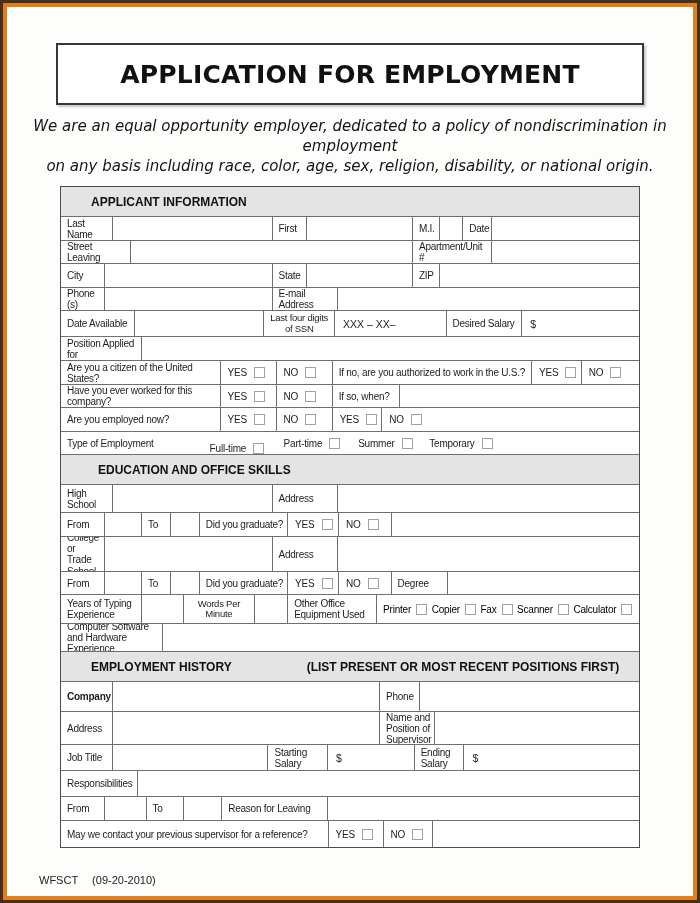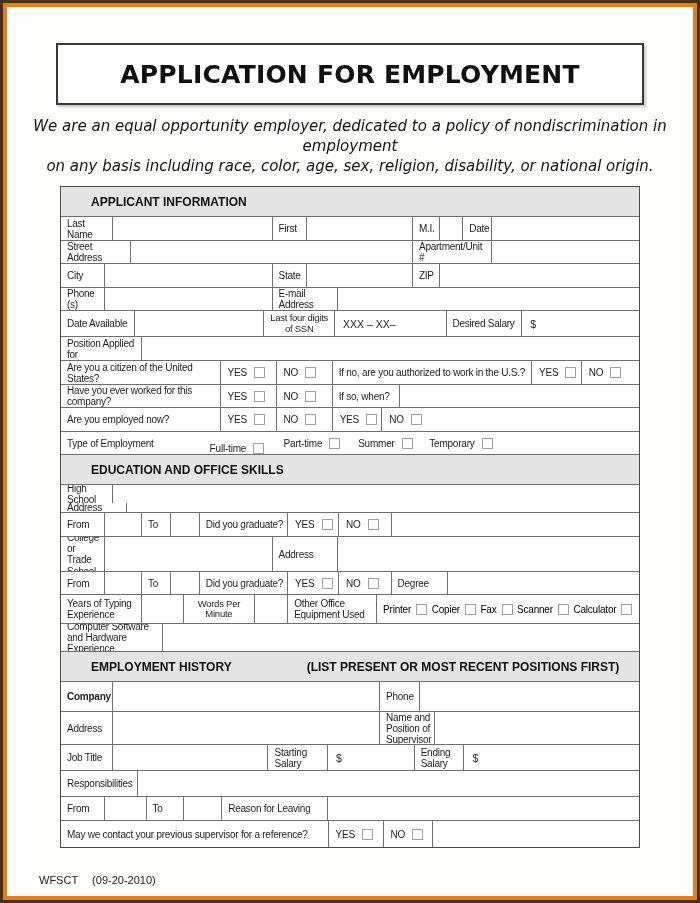--- a/index.html
+++ b/index.html
@@ -70,21 +70,21 @@
             <span>M.I.</span>
           </div>
           <div class="cell inp" style="width: 4%;"></div>
           <div class="cell lbl" style="width: 5%;">
             <span>Date</span>
           </div>
           <div class="cell inp" style="width: 25.4%;"></div>
         </div>
         <div class="row" style="height: 23px;">
           <div class="cell lbl" style="width: 12.1%;">
-            <span>Street Address</span>
+            <span>Street Leaving</span>
           </div>
           <div class="cell inp" style="width: 48.8%;"></div>
           <div class="cell lbl" style="width: 13.6%;">
             <span>Apartment/Unit #</span>
           </div>
           <div class="cell inp" style="width: 25.5%;"></div>
         </div>
         <div class="row" style="height: 24px;">
           <div class="cell lbl" style="width: 7.6%;">
             <span>City</span>
@@ -209,24 +209,24 @@
           </div>
           <div class="cell chk" style="width: 12.3%;">
             <span>Summer</span>
             <span class="box"></span>
           </div>
           <div class="cell chk" style="width: 37.5%;">
             <span>Temporary</span>
             <span class="box"></span>
           </div>
         </div>
-        <div class="row section" style="height: 30px;">
+        <div class="row section" style="height: 30px; padding-left: 7px;">
           <span class="sec-title">EDUCATION AND OFFICE SKILLS</span>
         </div>
-        <div class="row" style="height: 28px; flex-direction: column;">
+        <div class="row" style="height: 28px;">
           <div class="cell lbl" style="width: 9%;">
             <span>High School</span>
           </div>
           <div class="cell inp" style="width: 27.6%;"></div>
           <div class="cell lbl" style="width: 11.4%;">
             <span>Address</span>
           </div>
           <div class="cell inp" style="width: 52%;"></div>
         </div>
         <div class="row" style="height: 24px;">

